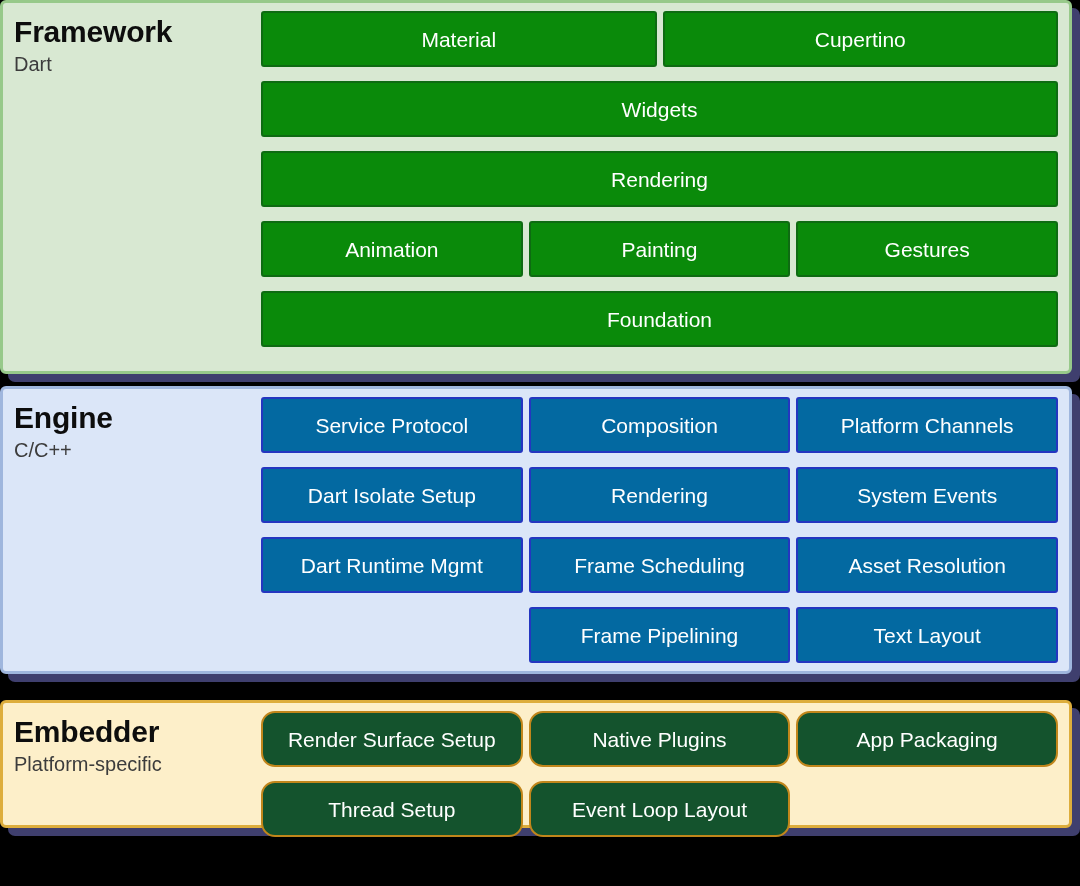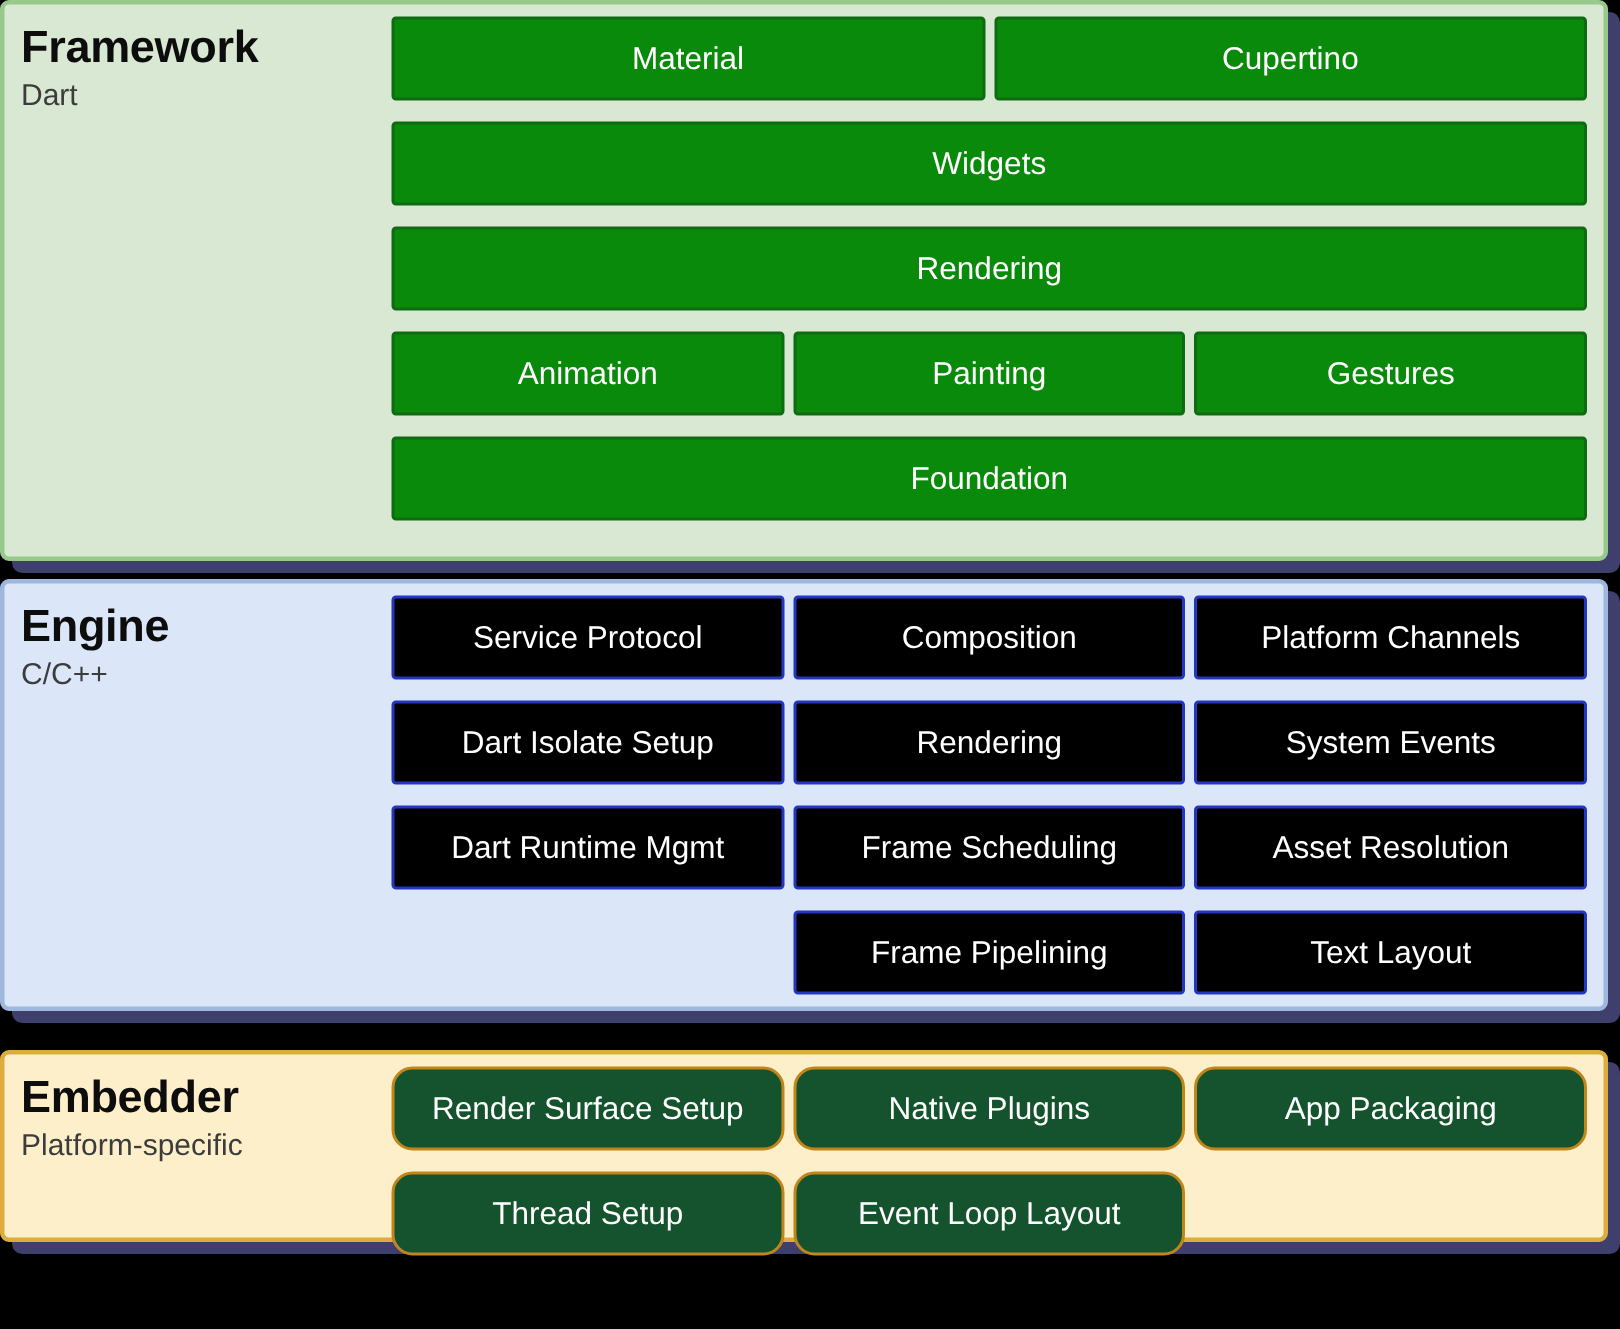--- a/index.html
+++ b/index.html
@@ -114,21 +114,21 @@
     color: #ffffff;
     font-size: 21px;
     line-height: 1;
     text-align: center;
     white-space: nowrap;
     overflow: hidden;
     user-select: none;
   }
 
   .module-green  { background: #0a8a0a; border-color: #0e6b12; }
-  .module-blue   { background: #000000; border-color: #2436c0; }
+  .module-blue   { background: #0369a1; border-color: #2436c0; }
   .module-orange { background: #14532d; border-color: #c1861b; border-radius: 14px; }
 
   
   .span-2 { flex: 2 2 0; }
   .span-3 { flex: 3 3 0; }
 </style>
 </head>
 <body>
 
 <div id="diagram">

